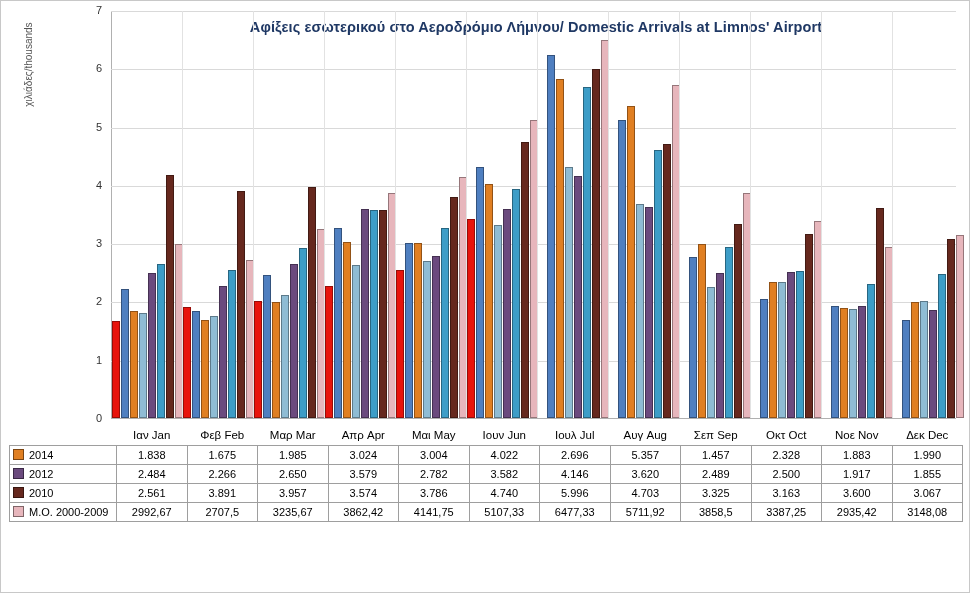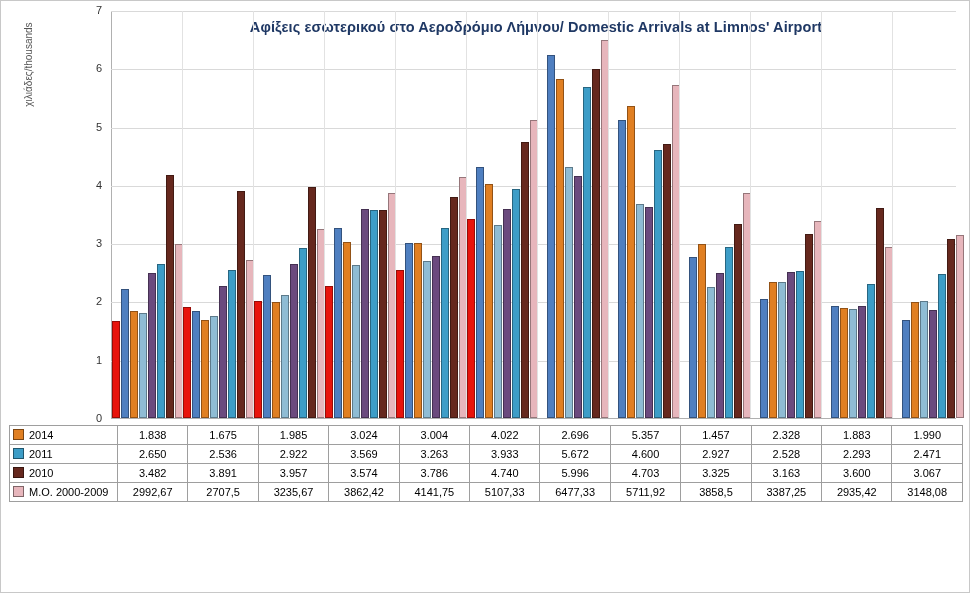--- a/index.html
+++ b/index.html
@@ -337,53 +337,68 @@
             <div class="bar" title="2010 Δεκ Dec" style="background: rgb(102, 40, 30); height: 178.762px;"></div>
             <div class="bar" title="Μ.Ο. 2000-2009 Δεκ Dec" style="background: rgb(231, 182, 188); height: 183.488px;"></div>
           </div>
         </div>
     </div>
   </div>
 
   <div id="table-region">
     <table>
       <tbody id="table-body">
+          <tr class="hdr-row">
+            <td class="legend-cell"></td>
+            <td>Ιαν Jan</td>
+            <td>Φεβ Feb</td>
+            <td>Μαρ Mar</td>
+            <td>Απρ Apr</td>
+            <td>Μαι May</td>
+            <td>Ιουν Jun</td>
+            <td>Ιουλ Jul</td>
+            <td>Αυγ Aug</td>
+            <td>Σεπ Sep</td>
+            <td>Οκτ Oct</td>
+            <td>Νοε Nov</td>
+            <td>Δεκ Dec</td>
+          </tr>
           <tr>
             <td class="legend-cell"><span class="legend-swatch" style="background: rgb(224, 127, 34);"></span><span>2014</span></td>
             <td>1.838</td>
             <td>1.675</td>
             <td>1.985</td>
             <td>3.024</td>
             <td>3.004</td>
             <td>4.022</td>
             <td>2.696</td>
             <td>5.357</td>
             <td>1.457</td>
             <td>2.328</td>
             <td>1.883</td>
             <td>1.990</td>
           </tr>
           <tr>
-            <td class="legend-cell"><span class="legend-swatch" style="background: rgb(61, 157, 199);"></span><span>2011</span></td>
+            <td class="legend-cell"><span class="legend-swatch" style="background: rgb(107, 74, 126);"></span><span>2012</span></td>
+            <td>2.484</td>
+            <td>2.266</td>
             <td>2.650</td>
-            <td>2.536</td>
-            <td>2.922</td>
-            <td>3.569</td>
-            <td>3.263</td>
-            <td>3.933</td>
-            <td>5.672</td>
-            <td>4.600</td>
-            <td>2.927</td>
-            <td>2.528</td>
-            <td>2.293</td>
-            <td>2.471</td>
+            <td>3.579</td>
+            <td>2.782</td>
+            <td>3.582</td>
+            <td>4.146</td>
+            <td>3.620</td>
+            <td>2.489</td>
+            <td>2.500</td>
+            <td>1.917</td>
+            <td>1.855</td>
           </tr>
           <tr>
             <td class="legend-cell"><span class="legend-swatch" style="background: rgb(102, 40, 30);"></span><span>2010</span></td>
-            <td>3.482</td>
+            <td>2.561</td>
             <td>3.891</td>
             <td>3.957</td>
             <td>3.574</td>
             <td>3.786</td>
             <td>4.740</td>
             <td>5.996</td>
             <td>4.703</td>
             <td>3.325</td>
             <td>3.163</td>
             <td>3.600</td>

